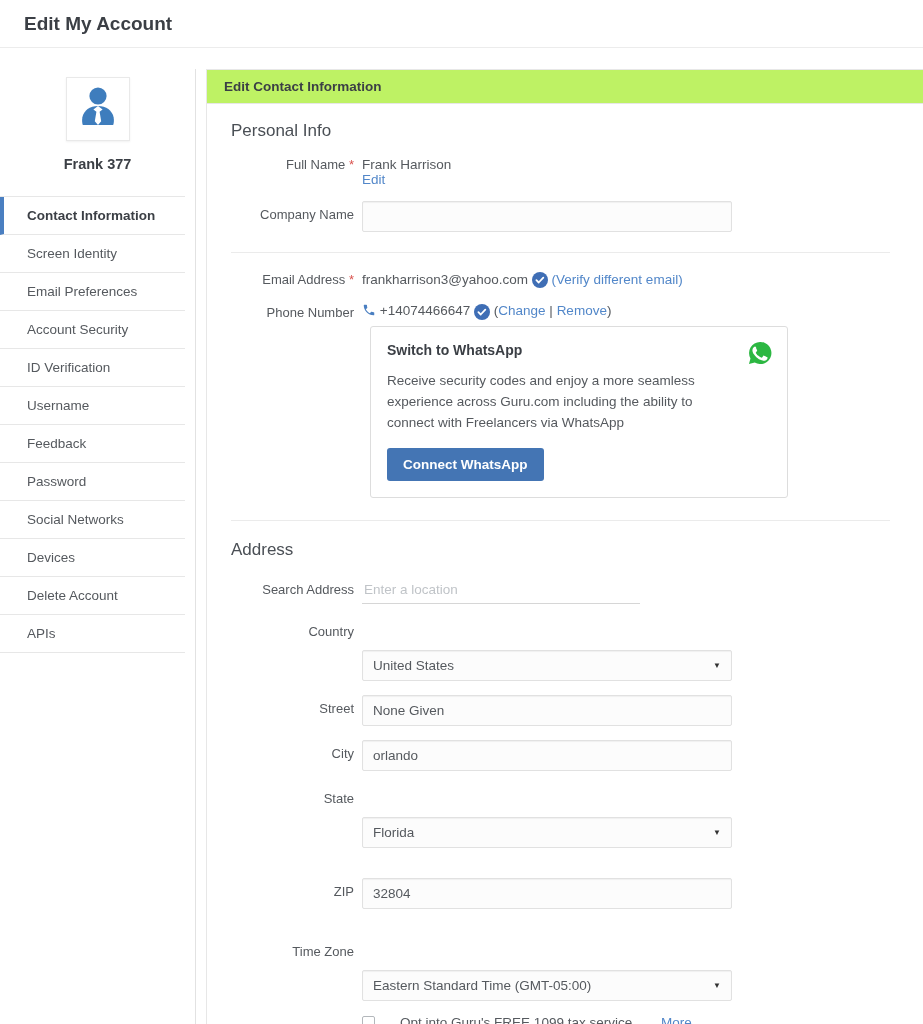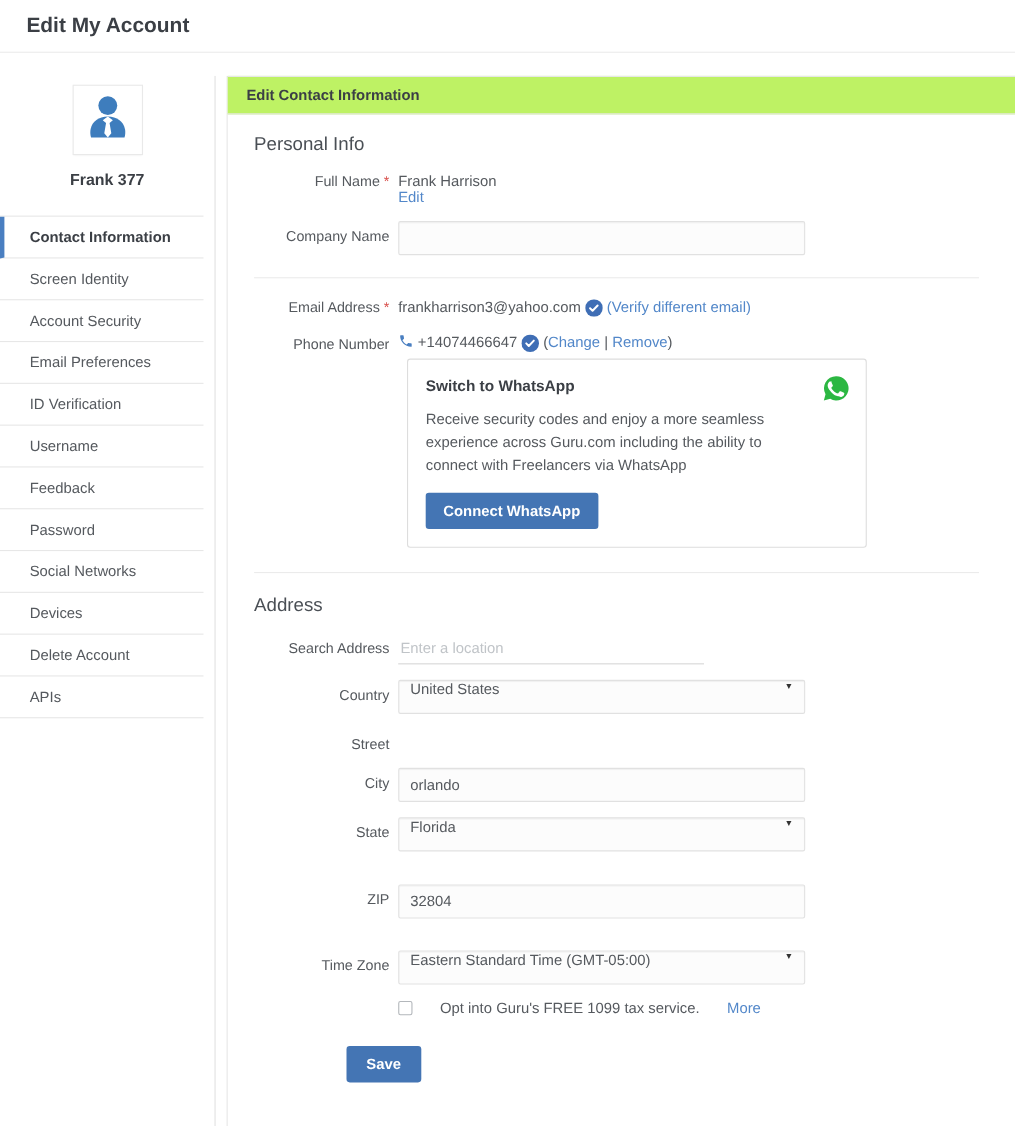--- a/index.html
+++ b/index.html
@@ -37,21 +37,21 @@
     color:#55595e; padding-top:6px; }
   .row.textrow .row-label { padding-top:0; }
   .req { color:#d9534f; }
   .row-value { font-size:13.5px; color:#55595e; }
   a.link { color:#5287c9; text-decoration:none; cursor:pointer; }
 
   .tb, .sel { width:370px; height:31px; border:1px solid #e1e1e1; background:#fcfcfc;
     box-shadow:inset 0 1px 1px rgba(0,0,0,.05); border-radius:2px; font-size:13.5px;
     color:#55595e; padding:0 10px; font-family:inherit; }
   .tb::placeholder { color:#c0c4c8; }
-  .sel { display:flex; justify-content:space-between; cursor:pointer; }
+  .sel { display:flex; align-items:center; justify-content:space-between; cursor:pointer;margin-top:32px; }
   .sel .caret { font-size:8px; color:#333; margin-left:8px; }
 
   .search-tb { width:278px; height:28px; border:none; border-bottom:1px solid #d6d6d6;
     background:transparent; font-size:13.5px; color:#55595e; padding:0 2px; font-family:inherit; }
   .search-tb::placeholder { color:#c0c4c8; }
 
   
   .badge { width:16px; height:16px; display:inline-block; vertical-align:middle; }
 
   
@@ -90,22 +90,22 @@
           <circle cx="24" cy="13" r="8.6" fill="#3e7dbd"></circle>
           <path d="M24 23c-8.2 0-14.2 4.6-15.6 11.2-.5 2.4-.4 5.4.4 7.8h30.4c.8-2.4.9-5.4.4-7.8C38.2 27.6 32.2 23 24 23z" fill="#3e7dbd"></path>
           <path d="M24 23l-4.6 3.4 3 2.4-1.6 9.4 3.2 3.8 3.2-3.8-1.6-9.4 3-2.4z" fill="#fff"></path>
         </svg>
       </span>
     </div>
     <div class="user-name">Frank 377</div>
     <ul class="nav">
       <li class="active">Contact Information</li>
       <li>Screen Identity</li>
+      <li>Email Preferences</li>
       <li>Account Security</li>
-      <li>Email Preferences</li>
       <li>ID Verification</li>
       <li>Username</li>
       <li>Feedback</li>
       <li>Password</li>
       <li>Social Networks</li>
       <li>Devices</li>
       <li>Delete Account</li>
       <li>APIs</li>
     </ul>
   </div>
@@ -206,20 +206,23 @@
         <div class="row-value">
           <div class="sel">
             <span>United States</span>
             <span class="caret">▼</span>
           </div>
         </div>
       </div>
 
       <div class="row">
         <div class="row-label">Street</div>
+        <div class="row-value">
+          <input class="tb" type="text" value="None Given" style="">
+        </div>
       </div>
 
       <div class="row">
         <div class="row-label">City</div>
         <div class="row-value">
           <input class="tb" type="text" value="orlando" style="">
         </div>
       </div>
 
       <div class="row">

